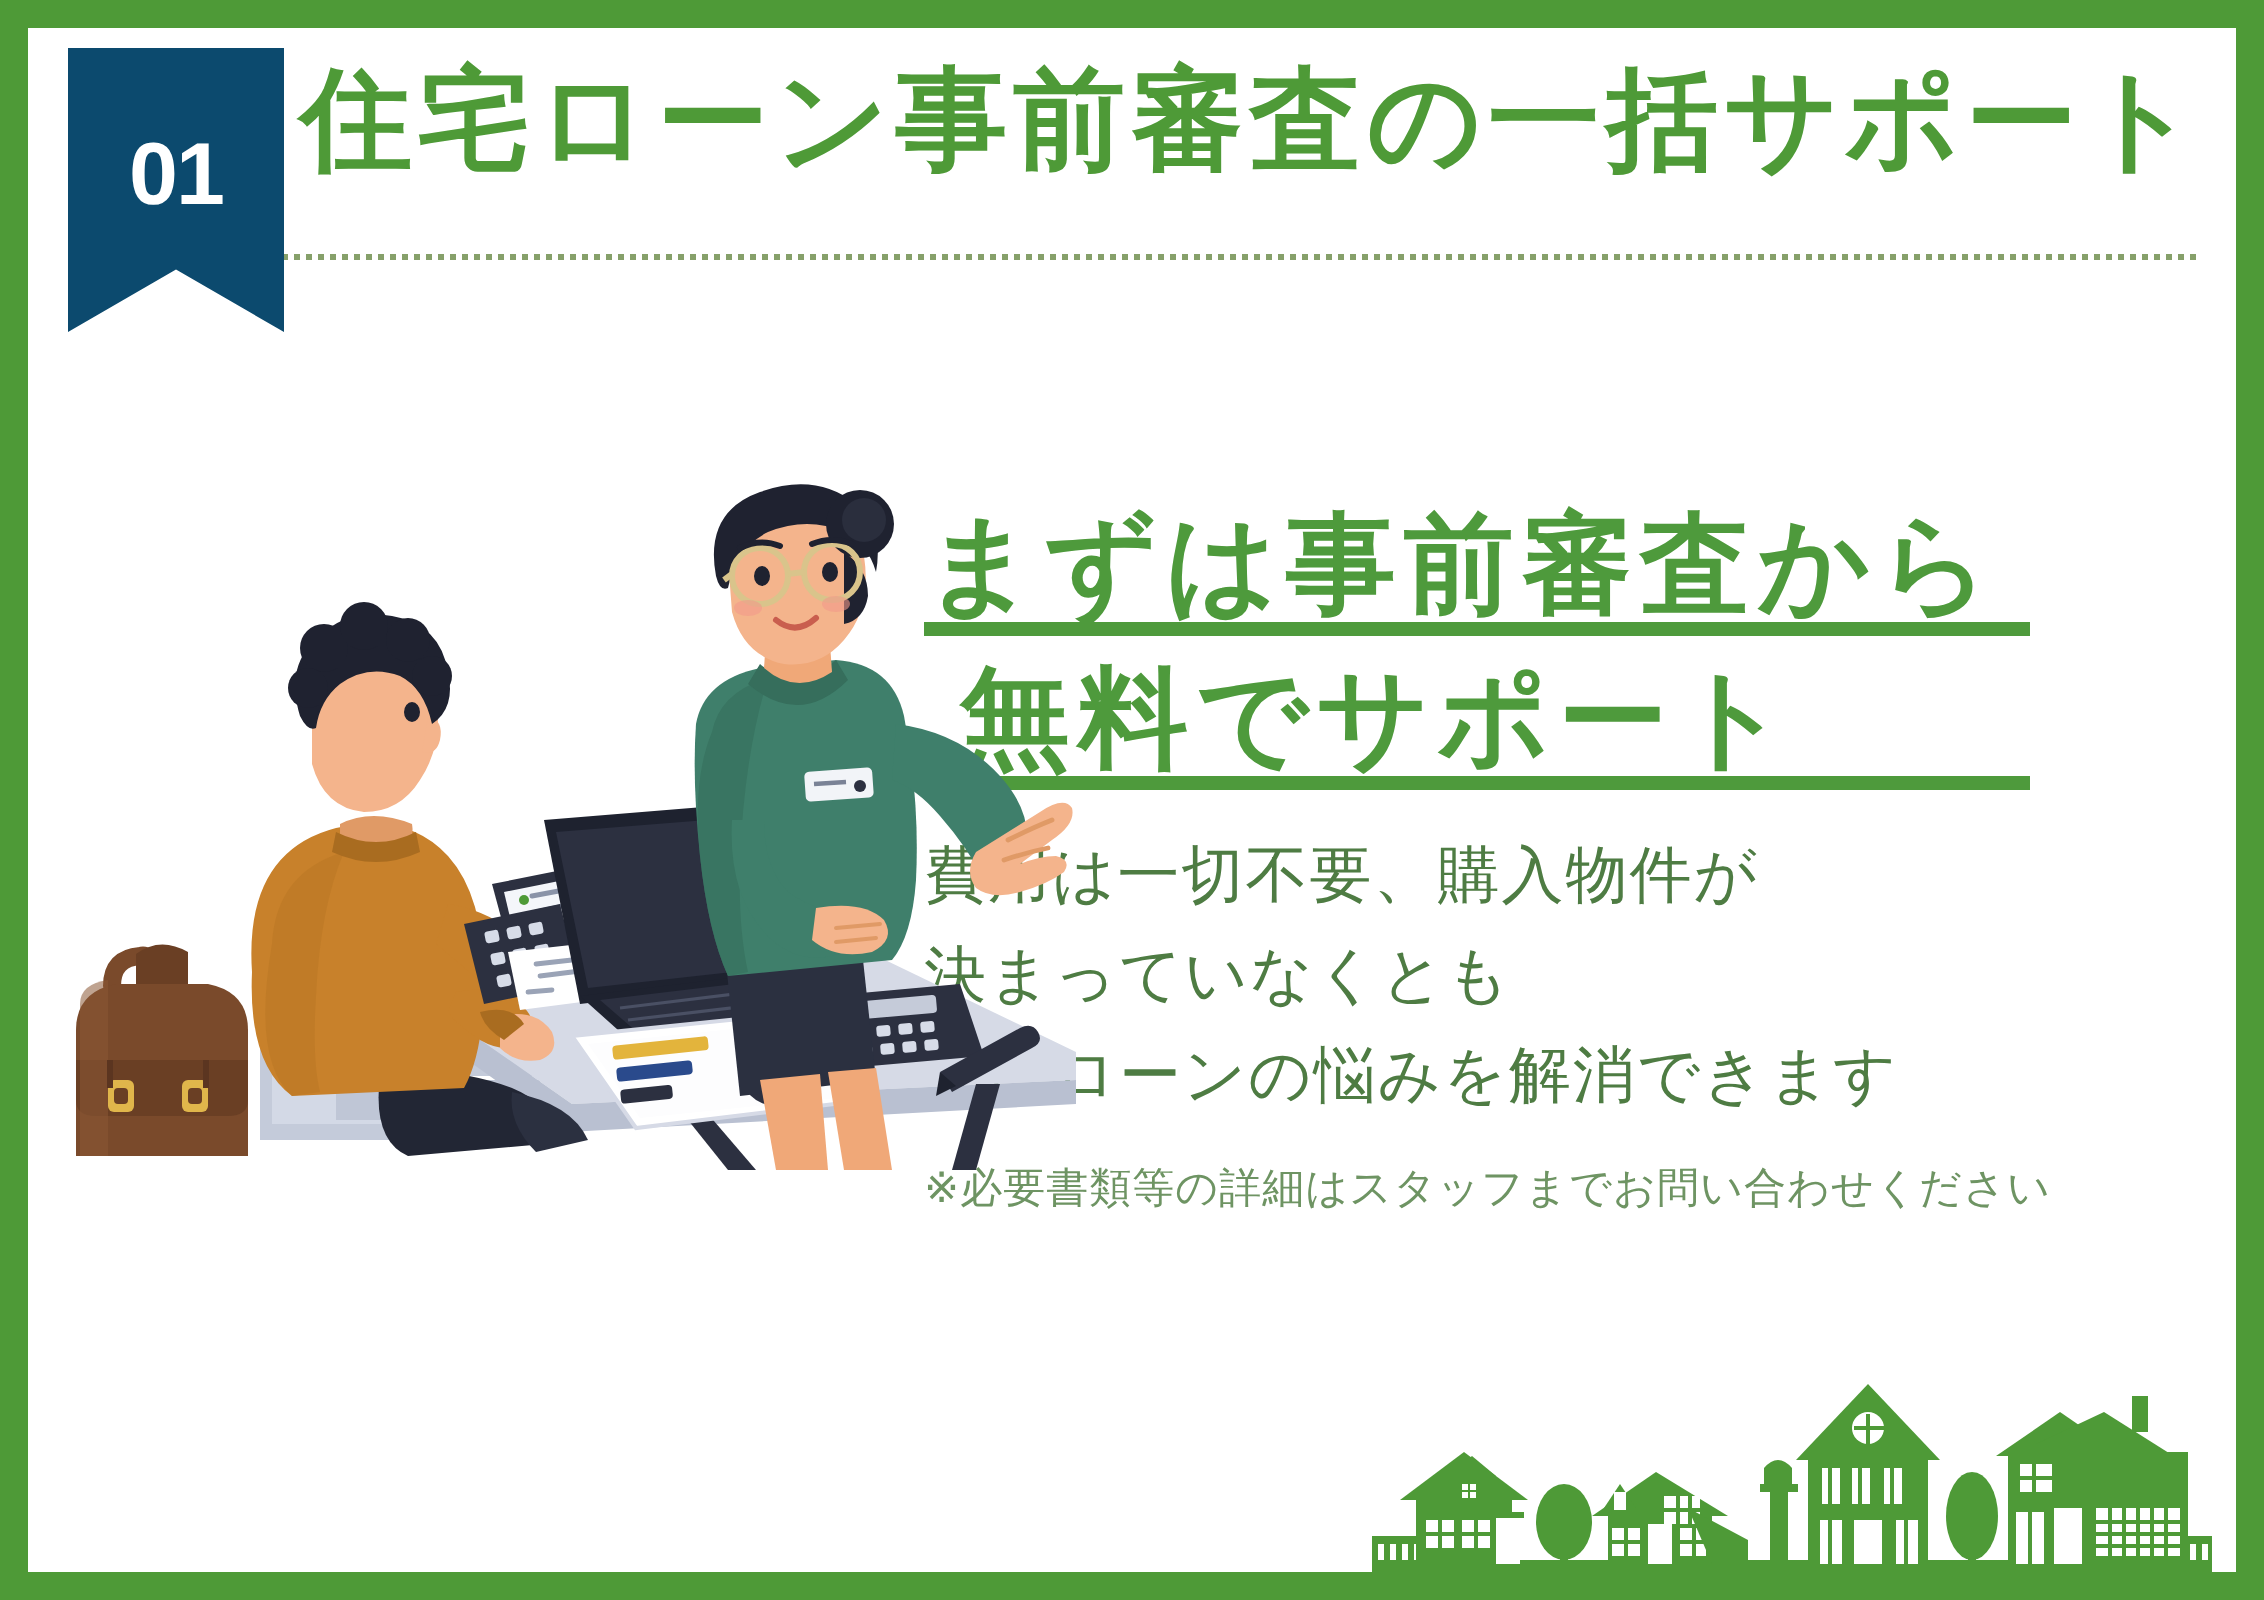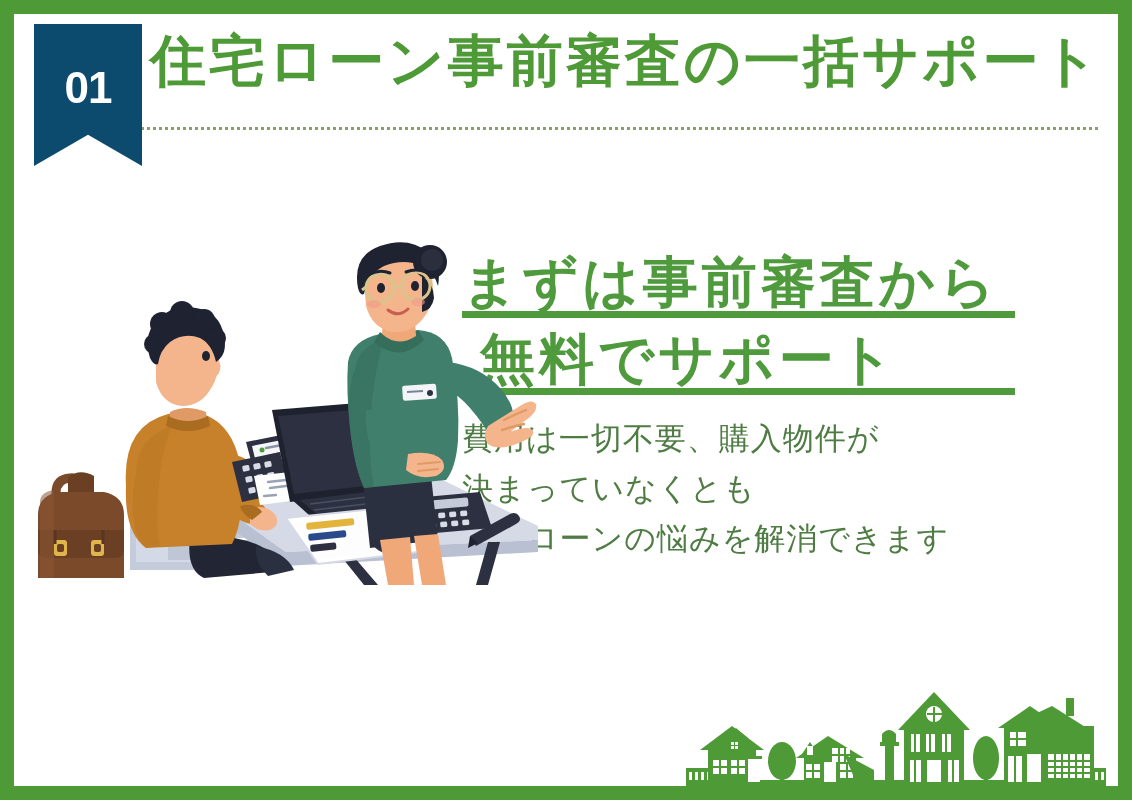--- a/index.html
+++ b/index.html
@@ -385,20 +385,21 @@
       <span class="headline-line headline-line-1">まずは事前審査から</span>
       <span class="headline-line headline-line-2">無料でサポート</span>
     </div>
 
     <div class="body-copy">
       <span class="body-line">費用は一切不要、購入物件が</span>
       <span class="body-line">決まっていなくとも</span>
       <span class="body-line">先にローンの悩みを解消できます</span>
     </div>
 
+    <div class="footnote">※必要書類等の詳細はスタッフまでお問い合わせください</div>
   </div>
 
   <div class="houses">
     <svg viewBox="0 0 420 110" xmlns="http://www.w3.org/2000/svg" aria-hidden="true">
       <g fill="#4E9A37">
 
         <rect x="0" y="104" width="420" height="6"></rect>
 
         <g>
           <rect x="0" y="92" width="22" height="4"></rect>

